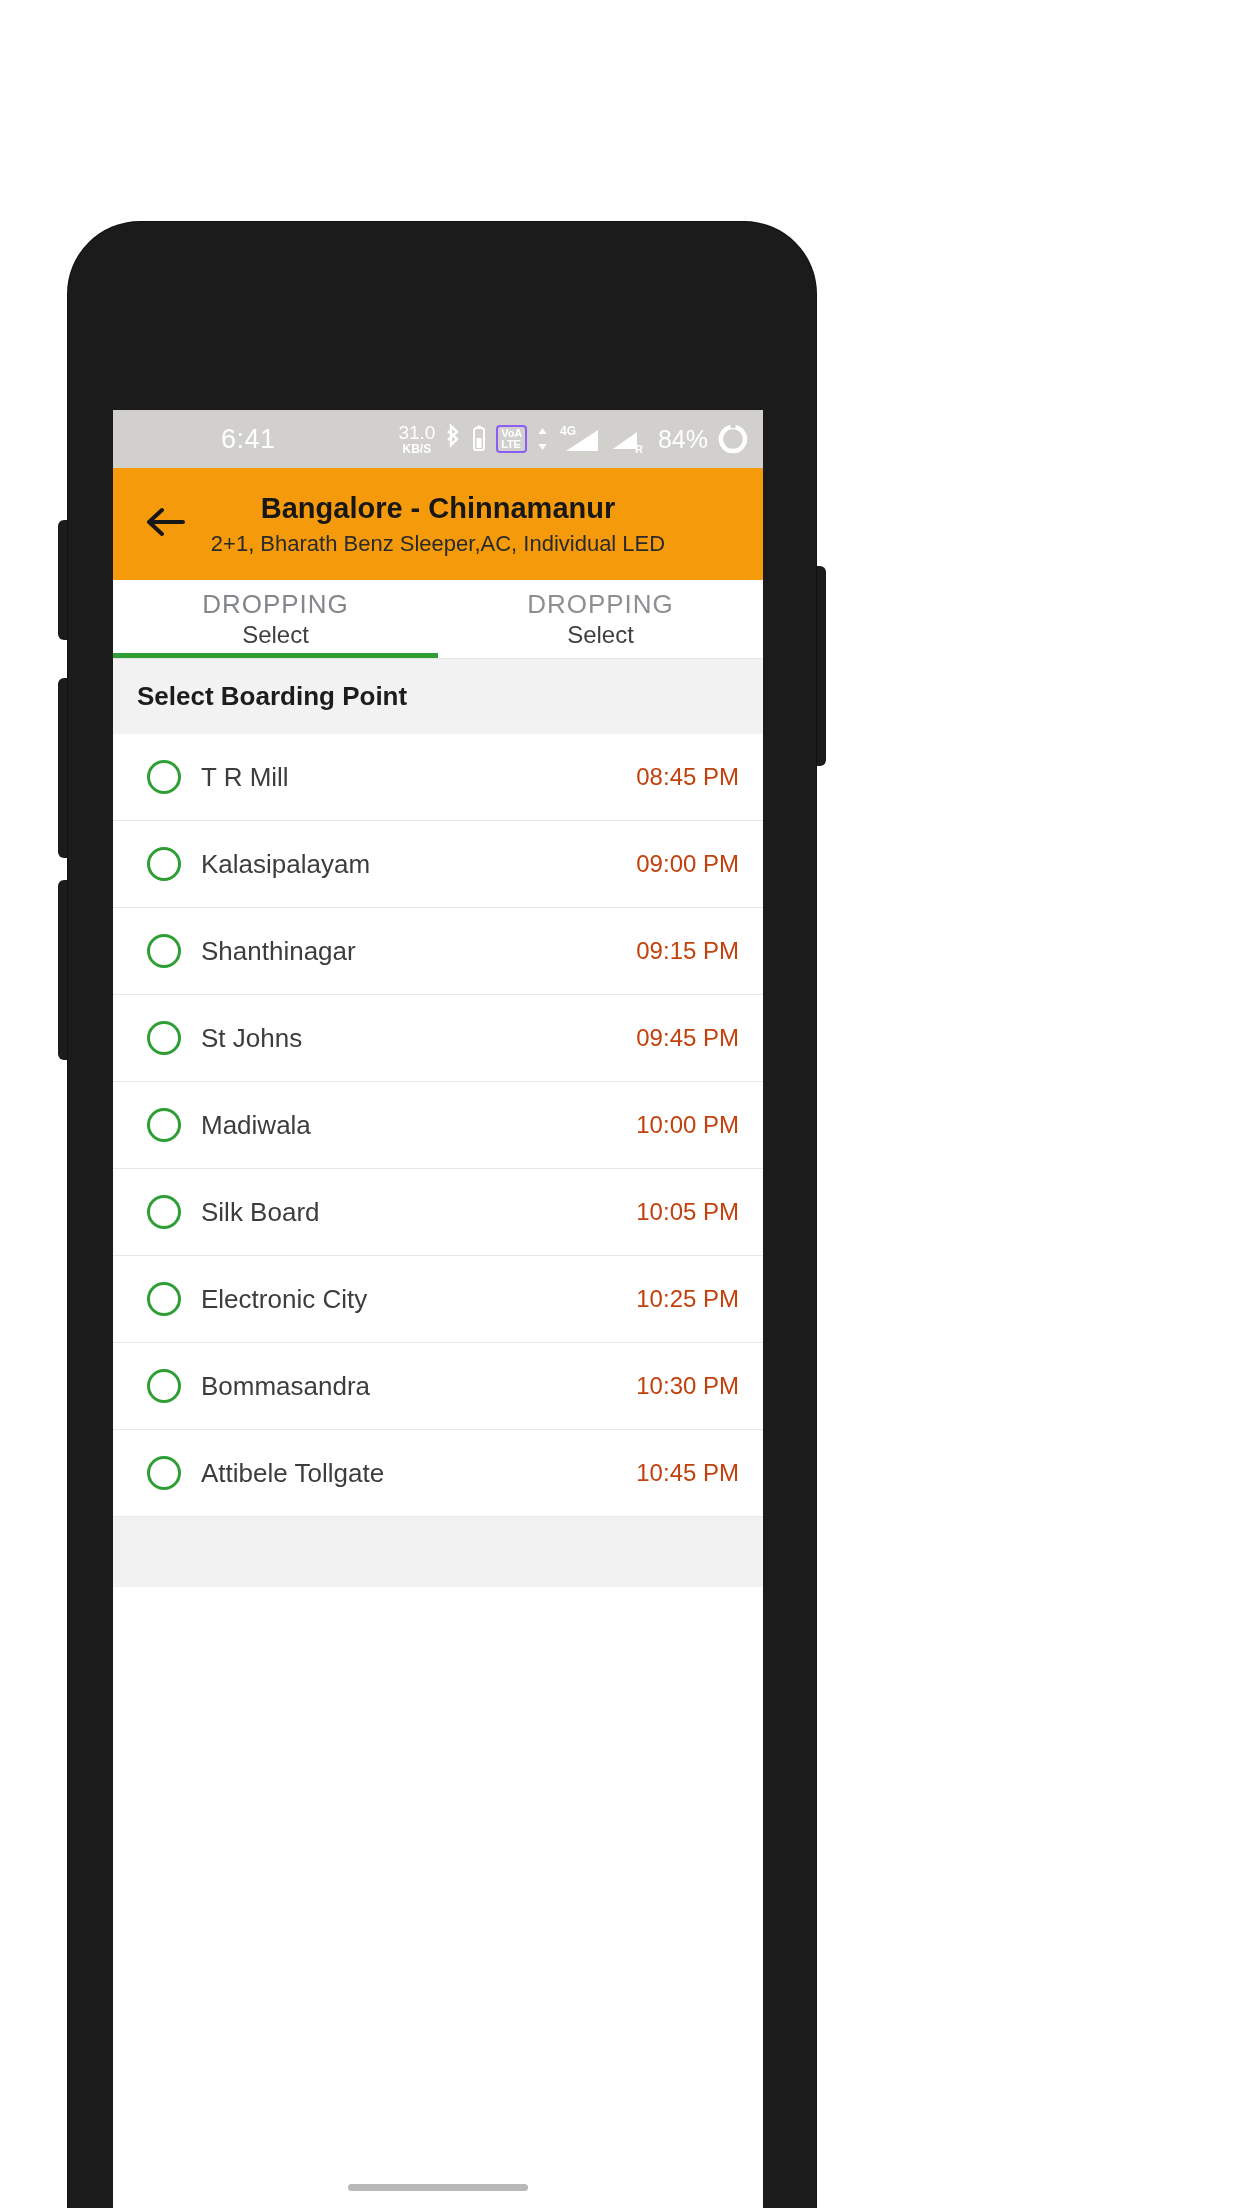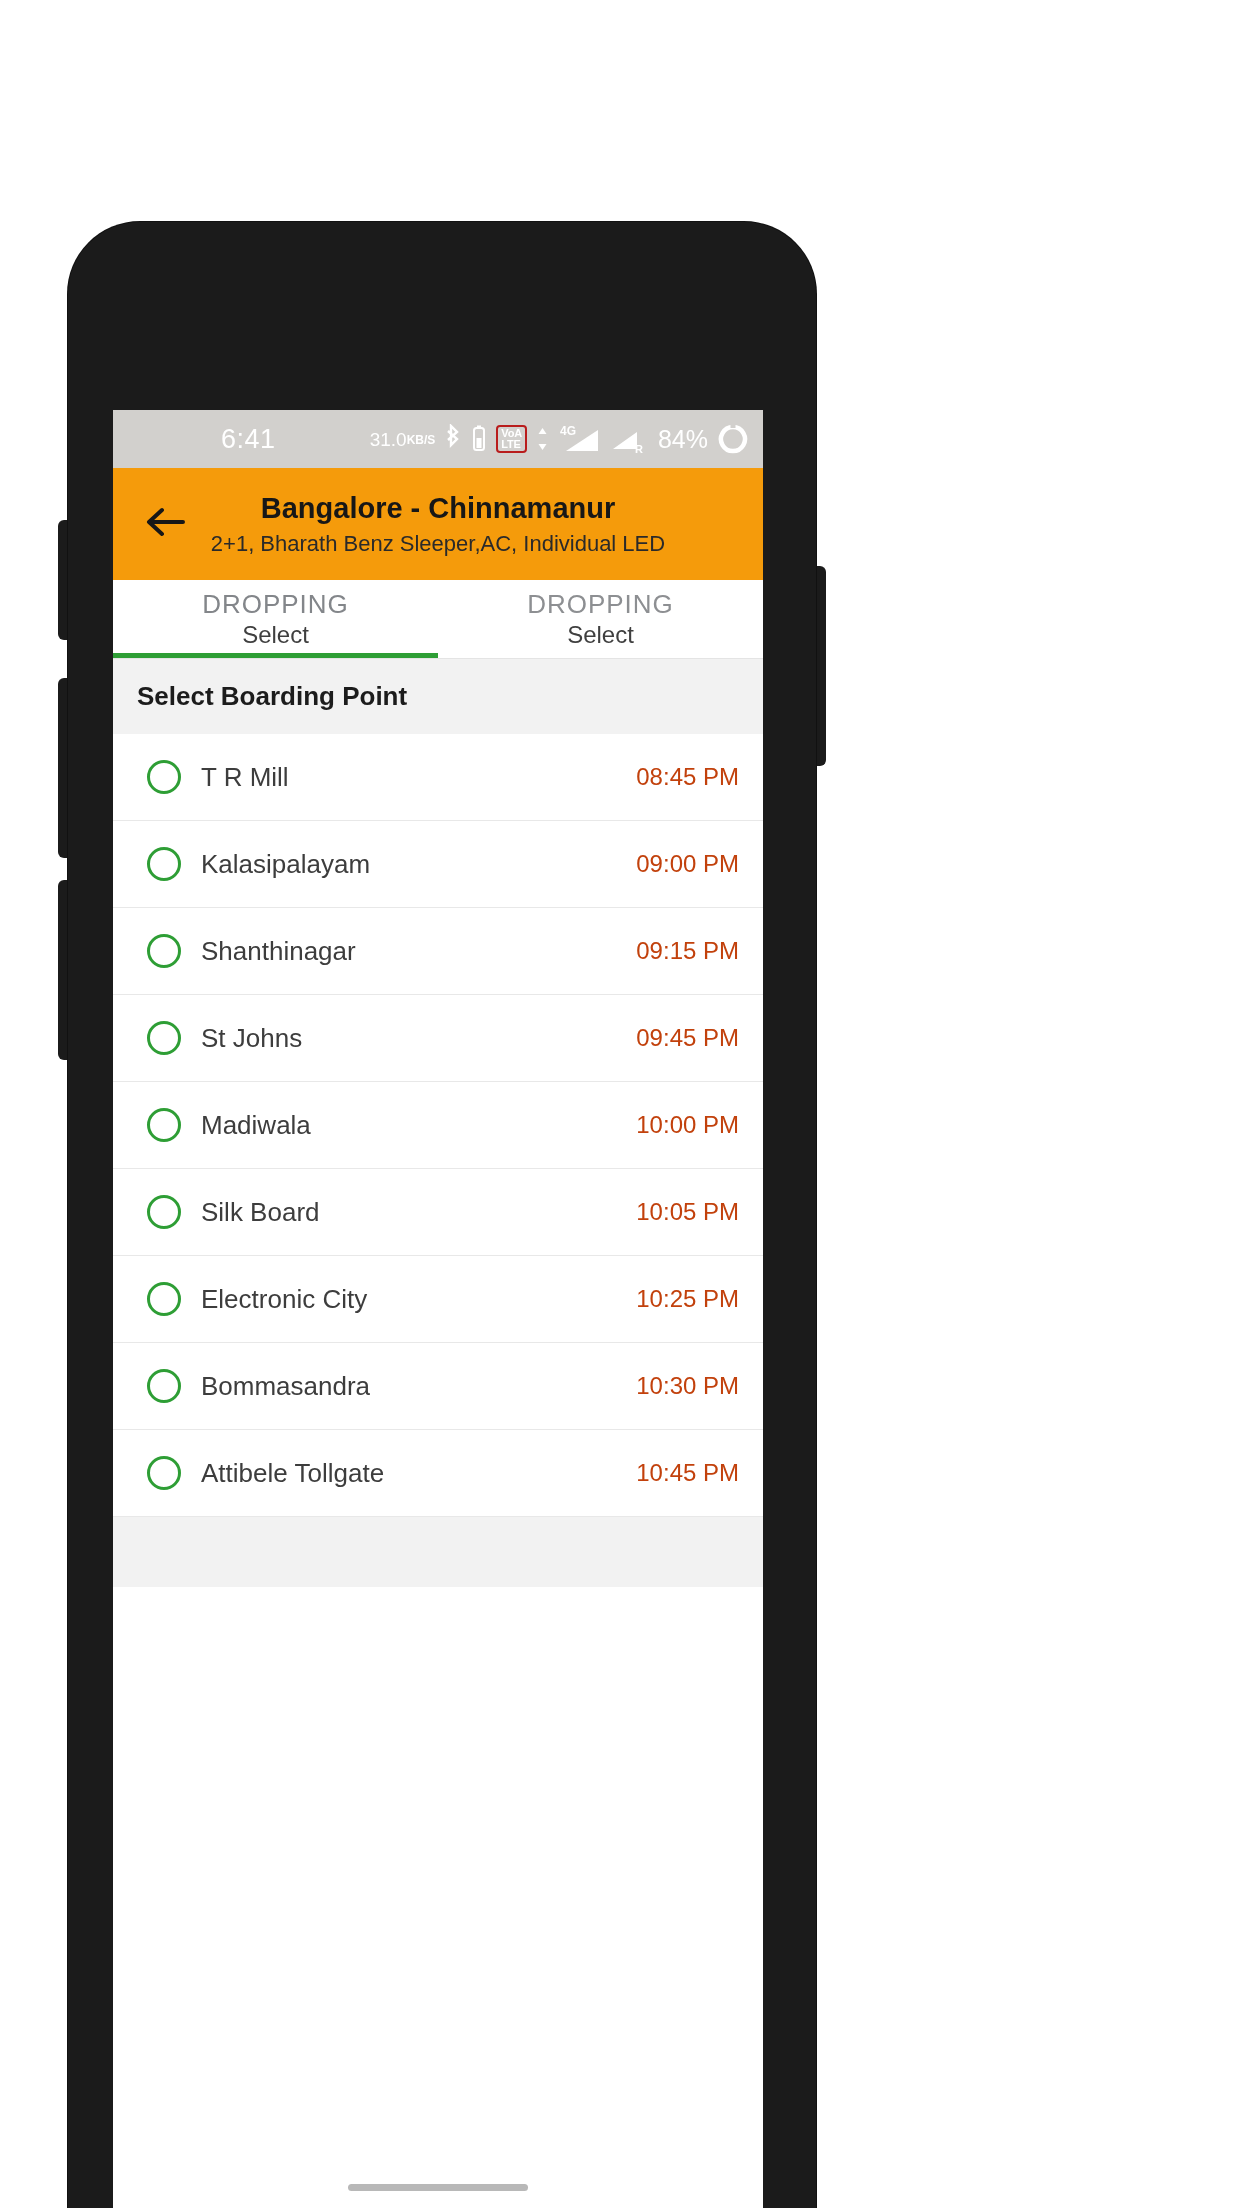--- a/index.html
+++ b/index.html
@@ -71,33 +71,33 @@
   }
   .status-right {
     position: absolute;
     right: 14px;
     display: flex;
     align-items: center;
     gap: 9px;
   }
   .netspeed {
     display: flex;
-    flex-direction: row;
+    flex-direction: column;
     align-items: center;
     line-height: 1;
     color: #ffffff;
   }
   .netspeed .val { font-size: 19px; font-weight: 500; }
   .netspeed .unit { font-size: 12px; font-weight: 700; margin-top: 1px; }
 
   .ic { color: #b91c1c; display: inline-flex; align-items: center; }
   .ic svg { display: block; }
 
   .volte-badge {
-    border: 2px solid #b91c1c;
+    border: 2px solid #8b5cf6;
     border-radius: 4px;
     padding: 1px 3px;
     display: flex;
     flex-direction: column;
     line-height: 1;
     font-size: 11px;
     font-weight: 700;
     color: #ffffff;
     letter-spacing: -0.2px;
   }

